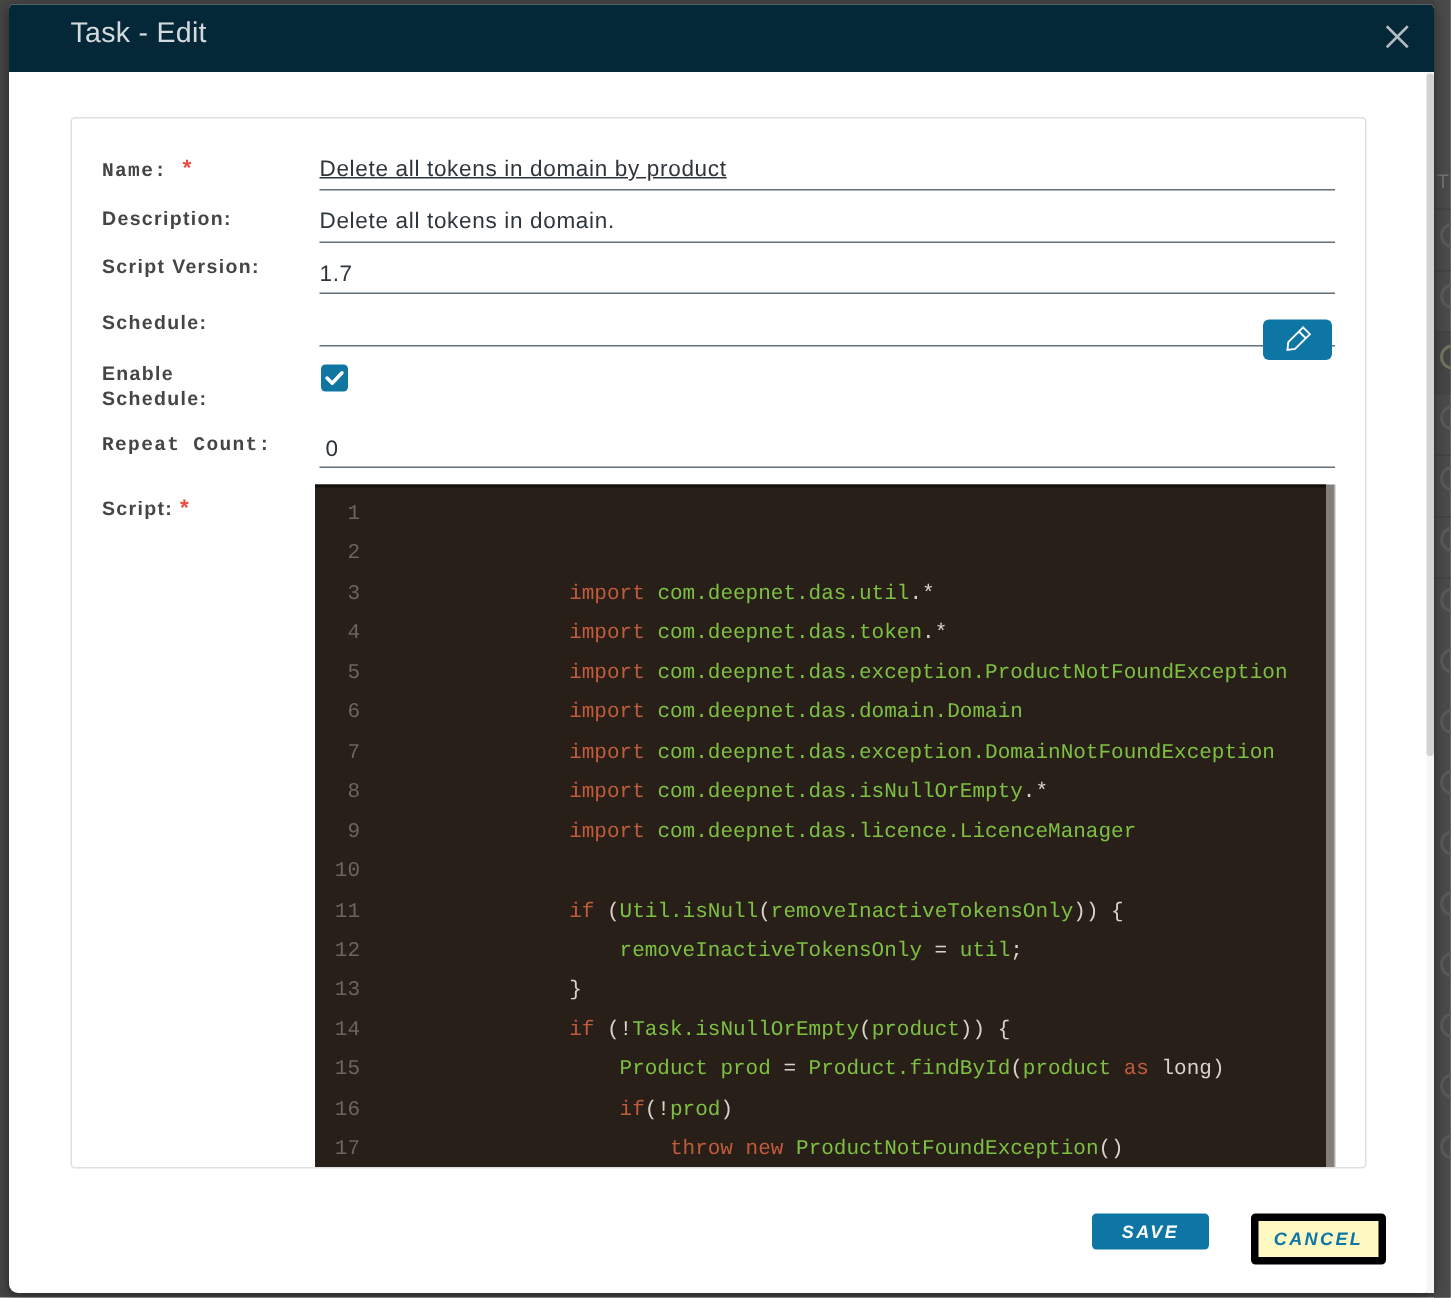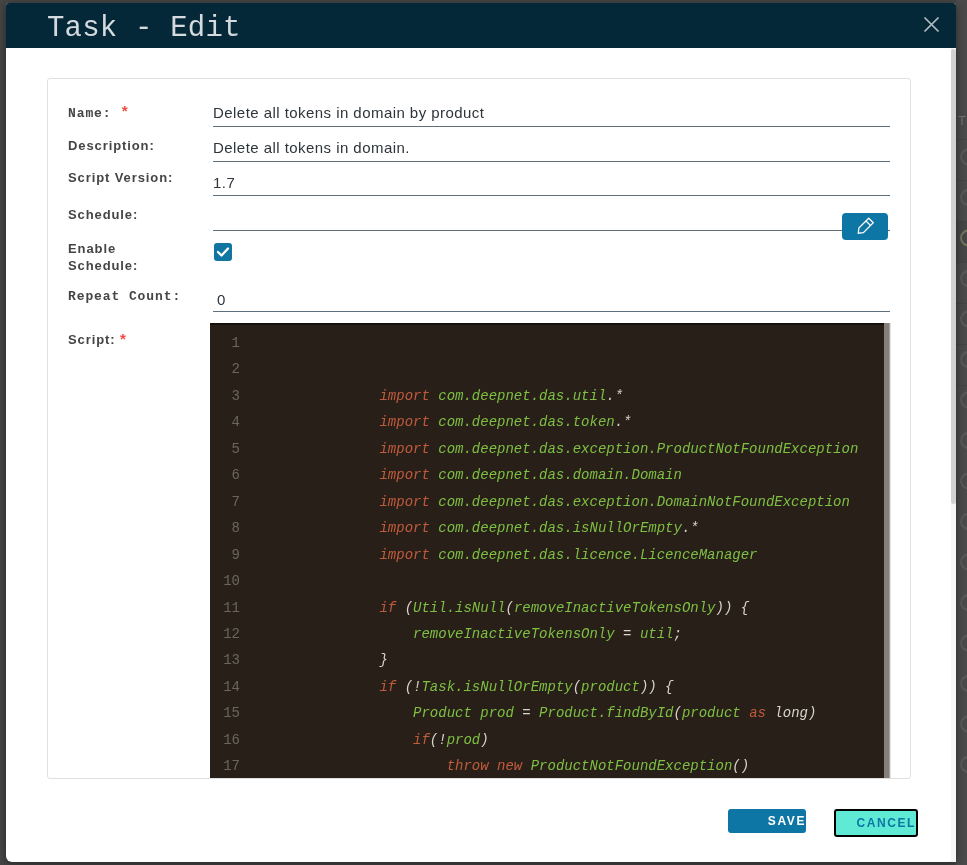--- a/index.html
+++ b/index.html
@@ -5,49 +5,49 @@
   html,body{margin:0;padding:0;}
   body{width:967px;height:865px;overflow:hidden;position:relative;
        font-family:"Liberation Sans",sans-serif;background:#454545;}
   .abs{position:absolute;}
   
   #rstrip{left:956px;top:0;width:11px;height:865px;background:#4a4a4b;}
   
   #modal{left:6px;top:3px;width:950px;height:859px;background:#fff;
          border-radius:3px 3px 6px 6px;box-shadow:0 2px 8px rgba(0,0,0,0.45);}
   #mhead{left:0;top:0;width:950px;height:45px;background:#052839;border-radius:3px 3px 0 0;}
-  #mtitle{left:41px;top:9px;color:#d4dadd;font-size:29px;font-weight:400;letter-spacing:0.2px;font-family:Liberation Mono, monospace;}
+  #mtitle{left:41px;top:9px;color:#d4dadd;font-size:19px;font-weight:400;letter-spacing:0.2px;}
   #mclose{left:915px;top:11px;width:21px;height:21px;}
   
   #mtrack{left:945px;top:45px;width:5px;height:814px;background:#f6f6f6;}
   #mthumb{left:945px;top:46px;width:5px;height:455px;background:#d2d2d2;border-radius:3px;}
   
   #card{left:41px;top:75px;width:862px;height:699px;border:1px solid #e0e0e0;border-radius:3px;background:#fff;}
   .lbl{position:absolute;left:62px;color:#454545;font-size:13px;font-weight:700;letter-spacing:0.9px;}
   .req{color:#ee4b42;font-weight:700;font-size:15px;letter-spacing:0;}
   .val{position:absolute;left:207px;color:#2e353b;font-size:15px;letter-spacing:0.45px;}
   .uline{position:absolute;left:207px;width:677px;height:1.5px;background:#5f6f7b;}
   
   #cbx{left:208px;top:240px;width:18px;height:18px;background:#1175a2;border-radius:3px;}
   
   #pbtn{left:836px;top:210px;width:46px;height:27px;background:#0e76a4;border-radius:4px;}
   
   #ed{left:204px;top:320px;width:674px;height:455px;background:#281f19;overflow:hidden;border-top:2px solid #16100c;box-sizing:border-box;}
   #ed .gut{position:absolute;left:0;top:5px;width:30px;text-align:right;
       font-family:"Liberation Mono",monospace;font-size:14px;line-height:26.45px;color:#6b655e;white-space:pre;}
   #ed .code{position:absolute;left:35px;top:5px;font-family:"Liberation Mono",monospace;
-      font-size:14px;line-height:26.45px;color:#d8d3ca;white-space:pre;font-style:italic;}
+      font-size:14px;line-height:26.45px;color:#d8d3ca;white-space:pre;}
   .kw{color:#c05b3c;}
   .gr{color:#7dc042;}
   #edbar{left:878px;top:320px;width:7px;height:455px;background:linear-gradient(90deg,#847f7a 0px,#847f7a 5px,#c9c6c2 6px,#ffffff 7px);}
   
   .btn{position:absolute;height:24px;border-radius:3px;font-size:12px;font-weight:700;
-       letter-spacing:1.6px;text-align:right;line-height:24px;}
+       letter-spacing:1.6px;text-align:center;line-height:24px;font-style:italic;}
   #save{left:722px;top:806px;width:78px;background:#0e76a4;color:#fff;}
-  #cancel{left:828px;top:806px;width:80px;background:#5eead4;color:#0e76a4;border:2px solid #000000;}
+  #cancel{left:828px;top:806px;width:80px;background:#fef9c3;color:#0e76a4;border:5px solid #000000;}
 </style>
 </head>
 <body>
   <div id="rstrip" class="abs">
     <svg width="11" height="865" viewBox="956 0 11 865" style="position:absolute;left:0;top:0;">
       <rect x="956" y="0" width="11" height="865" fill="#4a4a4b"></rect>
       <rect x="956" y="221" width="11" height="41" fill="#454546"></rect>
       <text x="958" y="125" font-family="Liberation Sans" font-size="13" fill="#717171">T</text>
       <g fill="none" stroke="#59595a" stroke-width="2">
         <circle cx="968.5" cy="157" r="7.5"></circle>
@@ -82,21 +82,21 @@
     <div id="mhead" class="abs"></div>
     <div id="mtitle" class="abs">Task - Edit</div>
     <div id="mclose" class="abs"><svg width="21" height="21" viewBox="0 0 21 21">
         <path d="M3.5 3.5 L17.5 17.5 M17.5 3.5 L3.5 17.5" stroke="#b3bcc1" stroke-width="1.7" fill="none"></path>
       </svg></div>
     <div id="mtrack" class="abs"></div>
     <div id="mthumb" class="abs"></div>
     <div id="card" class="abs"></div>
 
     <div class="lbl" style="top:102px;font-family:Liberation Mono, monospace;">Name: <span class="req">*</span></div>
-    <div class="val" style="top:101px;">Delete all tokens in domain by product</div>
+    <div class="val" style="top:101px;text-decoration:underline;">Delete all tokens in domain by product</div>
     <div class="uline" style="top:122.5px;"></div>
 
     <div class="lbl" style="top:135px;">Description:</div>
     <div class="val" style="top:136px;text-align:center;">Delete all tokens in domain.</div>
     <div class="uline" style="top:157.5px;"></div>
 
     <div class="lbl" style="top:167px;">Script Version:</div>
     <div class="val" style="top:171px;">1.7</div>
     <div class="uline" style="top:191.5px;"></div>
 

